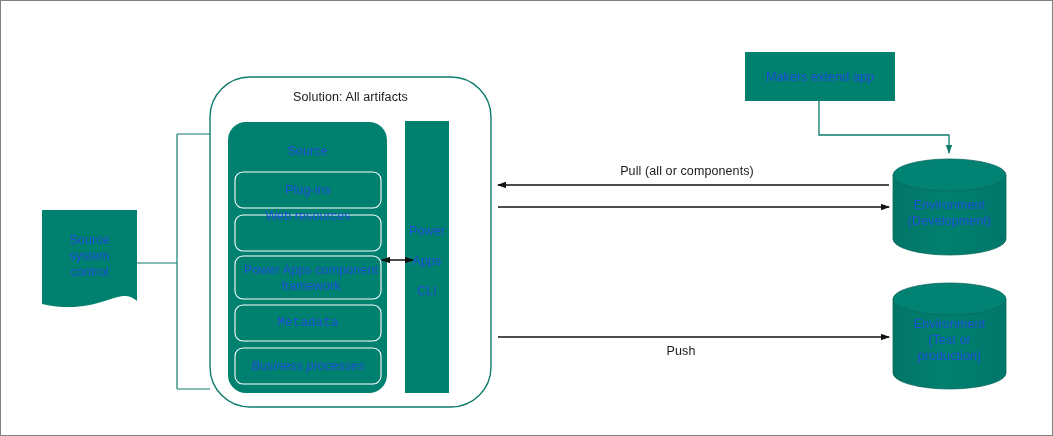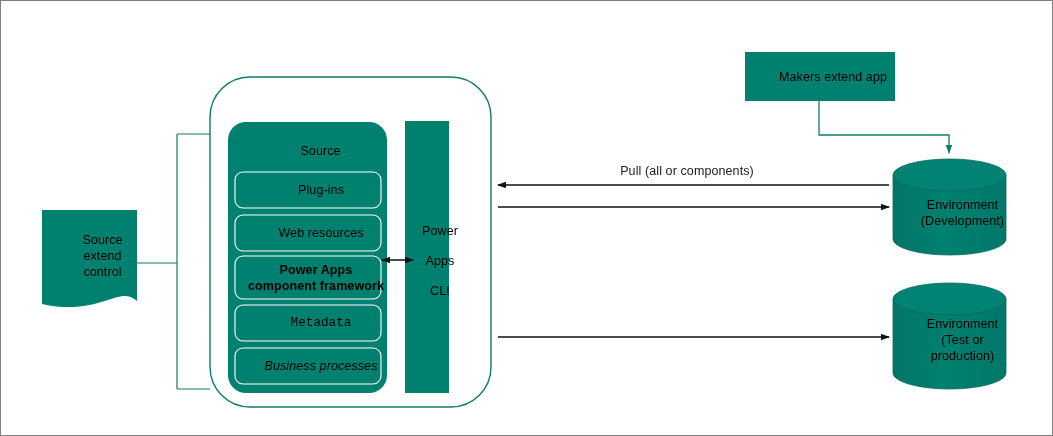--- a/index.html
+++ b/index.html
@@ -21,27 +21,26 @@
   }
   #svg-layer {
     position: absolute;
     left: 0;
     top: 0;
     width: 1053px;
     height: 436px;
   }
   .node-label {
     position: absolute;
-    color: #000000;
+    color: #1d4ed8;
     font-size: 12.5px;
     line-height: 16px;
     text-align: center;
     letter-spacing: 0.1px;
     pointer-events: none;
-    margin-left: 13px;
   }
   .dark-label {
     position: absolute;
     color: #1a1a1a;
     font-size: 12.5px;
     line-height: 15px;
     text-align: center;
     letter-spacing: 0.1px;
   }
   .centerer {
@@ -131,42 +130,44 @@
     </g>
 
     <g>
       <path d="M892,298 L892,372 A56.5,16 0 0 0 1005,372 L1005,298 Z" fill="url(#cyl-side)" stroke="#0B6A5E" stroke-width="0.8"></path>
       <ellipse cx="948.5" cy="298" rx="56.5" ry="16" fill="#018272" stroke="#0B6A5E" stroke-width="0.8"></ellipse>
     </g>
   </svg>
 
   <div class="node-label centerer" style="left:41px; top:225px; width:95px; height:60px; flex-direction:column;">
     <span>Source</span>
-    <span>extend</span>
+    <span>system</span>
     <span>control</span>
   </div>
 
+  <div class="dark-label" style="left:209px; top:89px; width:281px;">Solution: All artifacts</div>
 
   <div class="node-label" style="left:227px; top:142px; width:159px;">Source</div>
 
   <div class="node-label centerer" style="left:234px; top:171px; width:146px; height:36px;">Plug-ins</div>
-  <div class="node-label centerer" style="left:234px; top:214px; width:146px; height:36px;">Web resources</div>
-  <div class="node-label centerer" style="left:232px; top:255px; width:140px; height:43px;font-weight:bold;">Power Apps component framework</div>
+  <div class="node-label centerer" style="left:234px; top:197px; width:146px; height:36px;">Web resources</div>
+  <div class="node-label centerer" style="left:240px; top:255px; width:140px; height:43px;">Power Apps component framework</div>
   <div class="node-label centerer" style="left:234px; top:304px; width:146px; height:36px;font-family:Liberation Mono, monospace;">Metadata</div>
   <div class="node-label centerer" style="left:234px; top:347px; width:146px; height:36px;font-style:italic;">Business processes</div>
 
   <div class="node-label centerer" style="left:404px; top:232px; width:44px; height:56px; flex-direction:column;gap:14px;">
     <span>Power</span>
     <span>Apps</span>
     <span>CLI</span>
   </div>
 
   <div class="node-label centerer" style="left:744px; top:51px; width:150px; height:49px;">Makers extend  app</div>
 
   <div class="dark-label" style="left:526px; top:163px; width:320px;">Pull (all or components)</div>
+  <div class="dark-label" style="left:580px; top:343px; width:200px;">Push</div>
 
   <div class="node-label centerer" style="left:892px; top:190px; width:113px; height:44px; flex-direction:column;">
     <span>Environment</span>
     <span>(Development)</span>
   </div>
 
   <div class="node-label centerer" style="left:892px; top:312px; width:113px; height:54px; flex-direction:column;">
     <span>Environment</span>
     <span>(Test or</span>
     <span>production)</span>

